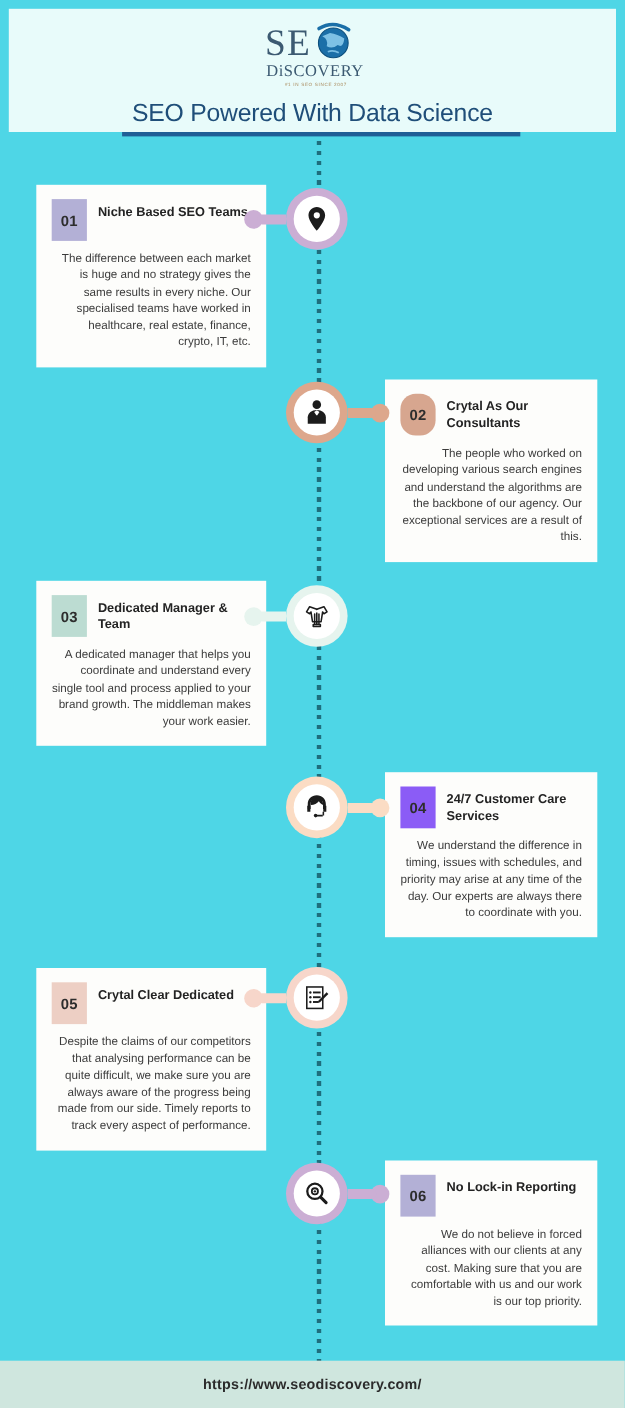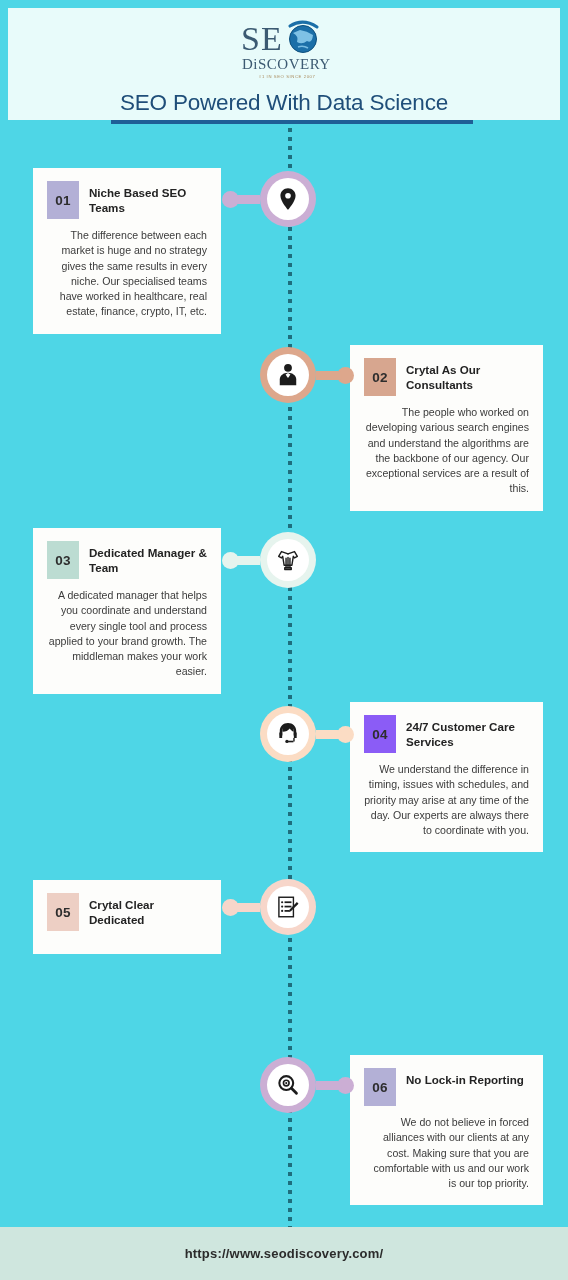--- a/index.html
+++ b/index.html
@@ -70,21 +70,21 @@
   }
 
   
   .row { position: absolute; left: 0; width: 568px; }
 
   .card {
     position: absolute;
     background: #fdfdfb;
     padding: 13px 14px 14px 14px;
   }
-  .card.left  { left: 33px;  width: 188px; }
+  .card.left  { left: 33px;  width: 209px; }
   .card.right { left: 350px; width: 193px; }
 
   .card-head {
     display: flex;
     align-items: flex-start;
     gap: 10px;
     margin-bottom: 9px;
   }
 
   .badge {
@@ -156,21 +156,21 @@
   .conn-ball.to-right { left: 77px; }
 
   .glyph { width: 26px; height: 26px; display: block; }
 
   
   .footer {
     position: absolute;
     left: 0;
     bottom: 0;
     width: 568px;
-    height: 53px;
+    height: 43px;
     background: #cfe6de;
     display: flex;
     align-items: center;
     justify-content: center;
   }
   .footer-url {
     font-size: 13px;
     font-weight: bold;
     color: #2b2b2b;
     letter-spacing: 0.2px;
@@ -224,21 +224,21 @@
             <svg class="glyph" viewBox="0 0 24 24">
               <path fill="#1c1c1c" d="M12 2c-3.9 0-7 3.1-7 7 0 5.2 7 13 7 13s7-7.8 7-13c0-3.9-3.1-7-7-7zm0 9.6A2.6 2.6 0 1 1 12 6.4a2.6 2.6 0 0 1 0 5.2z"></path>
             </svg>
           </span>
         </div>
       </div>
     </div>
     <div class="row" style="top: 345px;">
       <div class="card right">
         <div class="card-head">
-          <div class="badge" style="background: rgb(215, 166, 143);">02</div>
+          <div class="badge" style="background: rgb(215, 166, 143); border-radius: 14px;">02</div>
           <div class="card-title">Crytal As Our Consultants</div>
         </div>
         <div class="card-body">The people who worked on developing various search engines and understand the algorithms are the backbone of our agency. Our exceptional services are a result of this.</div>
       </div>
       <div class="node" style="left: 260px; top: 2px;">
         <div class="conn-ball to-right" style="background: rgb(221, 167, 140);"></div>
         <div class="conn-bar to-right" style="background: rgb(221, 167, 140);"></div>
         <div class="ring" style="background: rgb(221, 167, 140);"></div>
         <div class="disc">
           <span style="line-height: 0;">
@@ -301,20 +301,21 @@
           </span>
         </div>
       </div>
     </div>
     <div class="row" style="top: 880px;">
       <div class="card left">
         <div class="card-head">
           <div class="badge" style="background: rgb(237, 207, 196);">05</div>
           <div class="card-title">Crytal Clear Dedicated</div>
         </div>
+        <div class="card-body">Despite the claims of our competitors that analysing performance can be quite difficult, we make sure you are always aware of the progress being made from our side. Timely reports to track every aspect of performance.</div>
       </div>
       <div class="node" style="left: 260px; top: -1px;">
         <div class="conn-ball to-left" style="background: rgb(247, 214, 202);"></div>
         <div class="conn-bar to-left" style="background: rgb(247, 214, 202);"></div>
         <div class="ring" style="background: rgb(247, 214, 202);"></div>
         <div class="disc">
           <span style="line-height: 0;">
             <svg class="glyph" viewBox="0 0 24 24">
               <rect x="3.6" y="3" width="13.4" height="18" fill="#fff" stroke="#1c1c1c" stroke-width="1.3"></rect>
               <circle cx="6.6" cy="7.6" r="1" fill="#1c1c1c"></circle>

